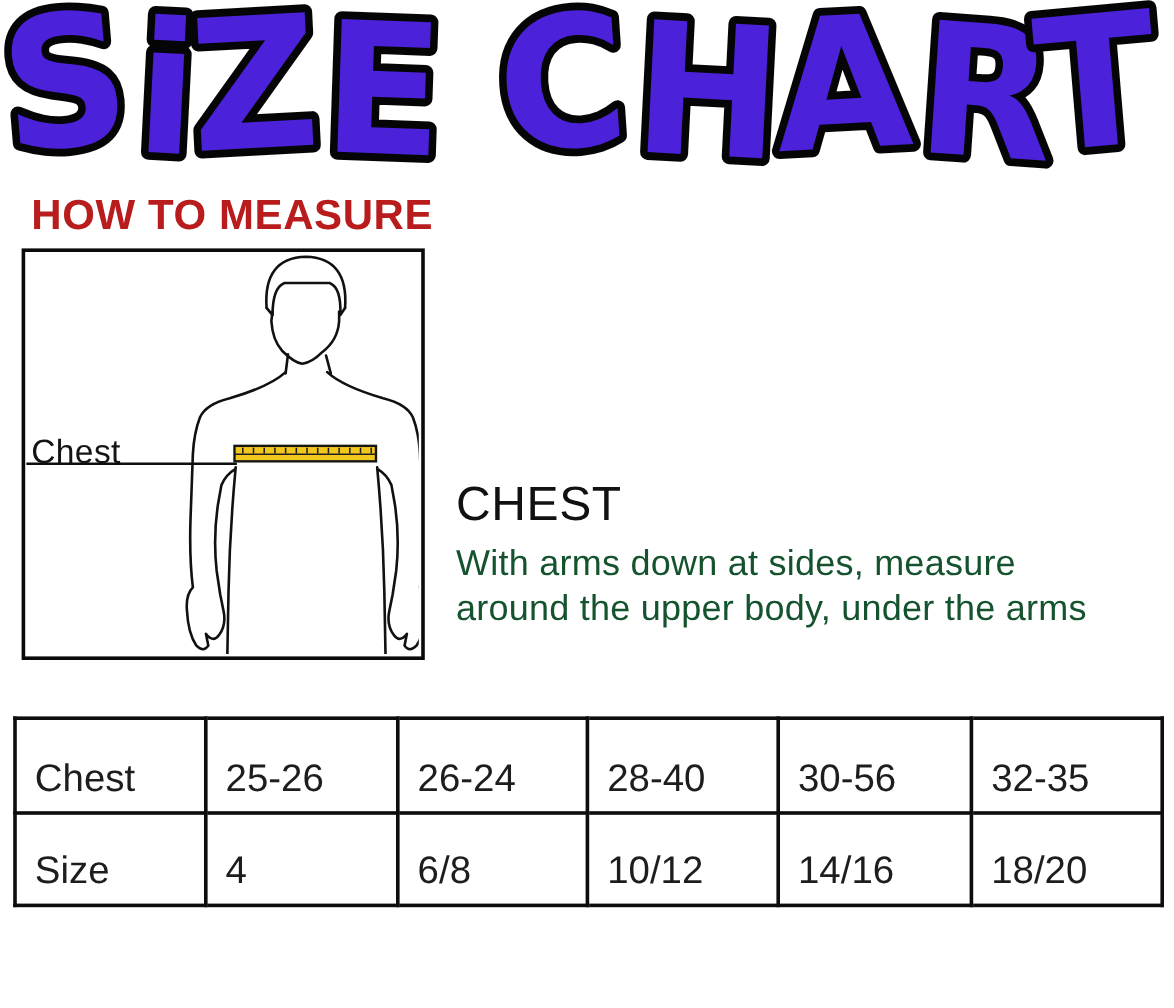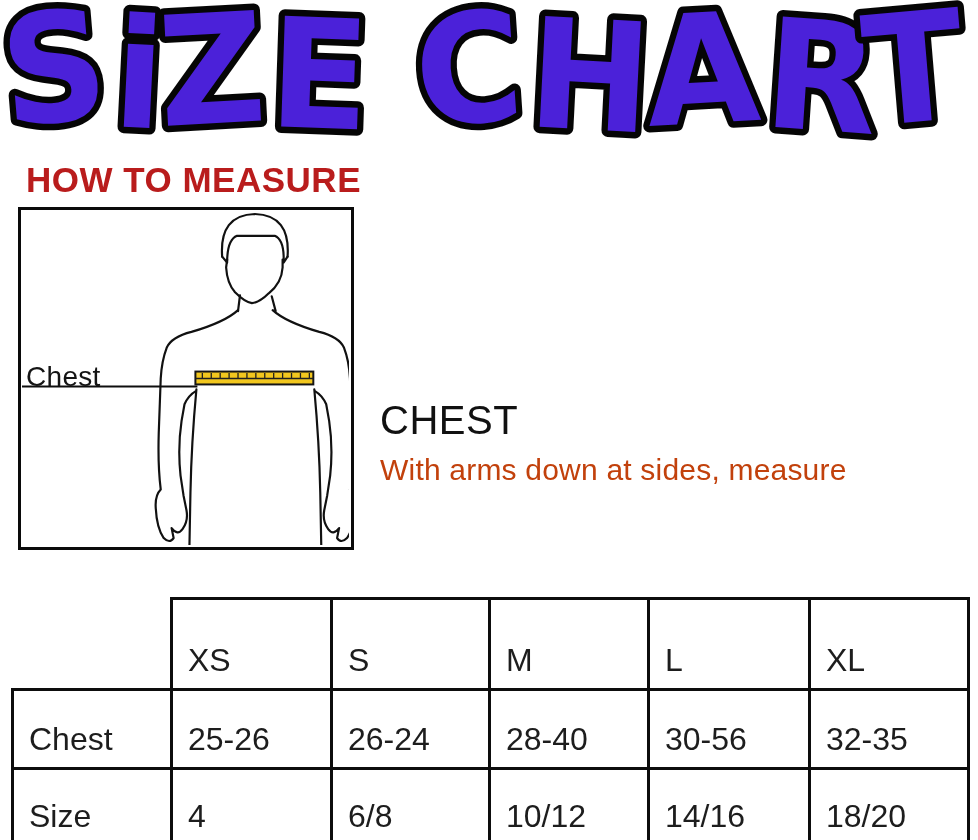--- a/index.html
+++ b/index.html
@@ -40,21 +40,21 @@
     font-size:28px;color:#141414;letter-spacing:0.3px;
   }
 
   
   .chest-heading{
     position:absolute;left:380px;top:398px;
     font-size:40px;font-weight:400;letter-spacing:0.5px;color:#111;
   }
   .chest-paragraph{
     position:absolute;left:380px;top:451px;width:590px;
-    font-size:30px;line-height:38px;color:#c2410c;letter-spacing:0.2px;
+    font-size:30px;line-height:38px;color:#14532d;letter-spacing:0.2px;
   }
   .chest-paragraph span{display:block;white-space:nowrap;}
 
   
   .size-table{
     position:absolute;left:11px;top:597px;
     border-collapse:collapse;table-layout:fixed;width:956px;
     font-size:32px;color:#1d1d1d;
   }
   .size-table td{
@@ -116,40 +116,33 @@
     </g>
 
     <path class="pointer-line" d="M 1 178 L 178 178"></path>
   </svg>
   <div class="figure-chest-label">Chest</div>
 </div>
 
 <div class="chest-heading">CHEST</div>
 <div class="chest-paragraph">
   <span>With arms down at sides, measure</span>
+  <span>around the upper body, under the arms</span>
 </div>
 
 <table class="size-table">
   <colgroup>
     <col style="width:159px">
       <col style="width:160px">
       <col style="width:158px">
     <col style="width:159px">
       <col style="width:161px">
       <col style="width:159px">
   </colgroup>
   <tbody>
-      <tr class="hdr">
-    <td class="corner"></td>
-    <td>XS</td>
-    <td>S</td>
-    <td>M</td>
-    <td>L</td>
-    <td>XL</td>
-  </tr>
   <tr class="r1">
     <td>Chest</td>
     <td>25-26</td>
     <td>26-24</td>
     <td>28-40</td>
     <td>30-56</td>
     <td>32-35</td>
   </tr>
   <tr class="r2">
     <td>Size</td>

